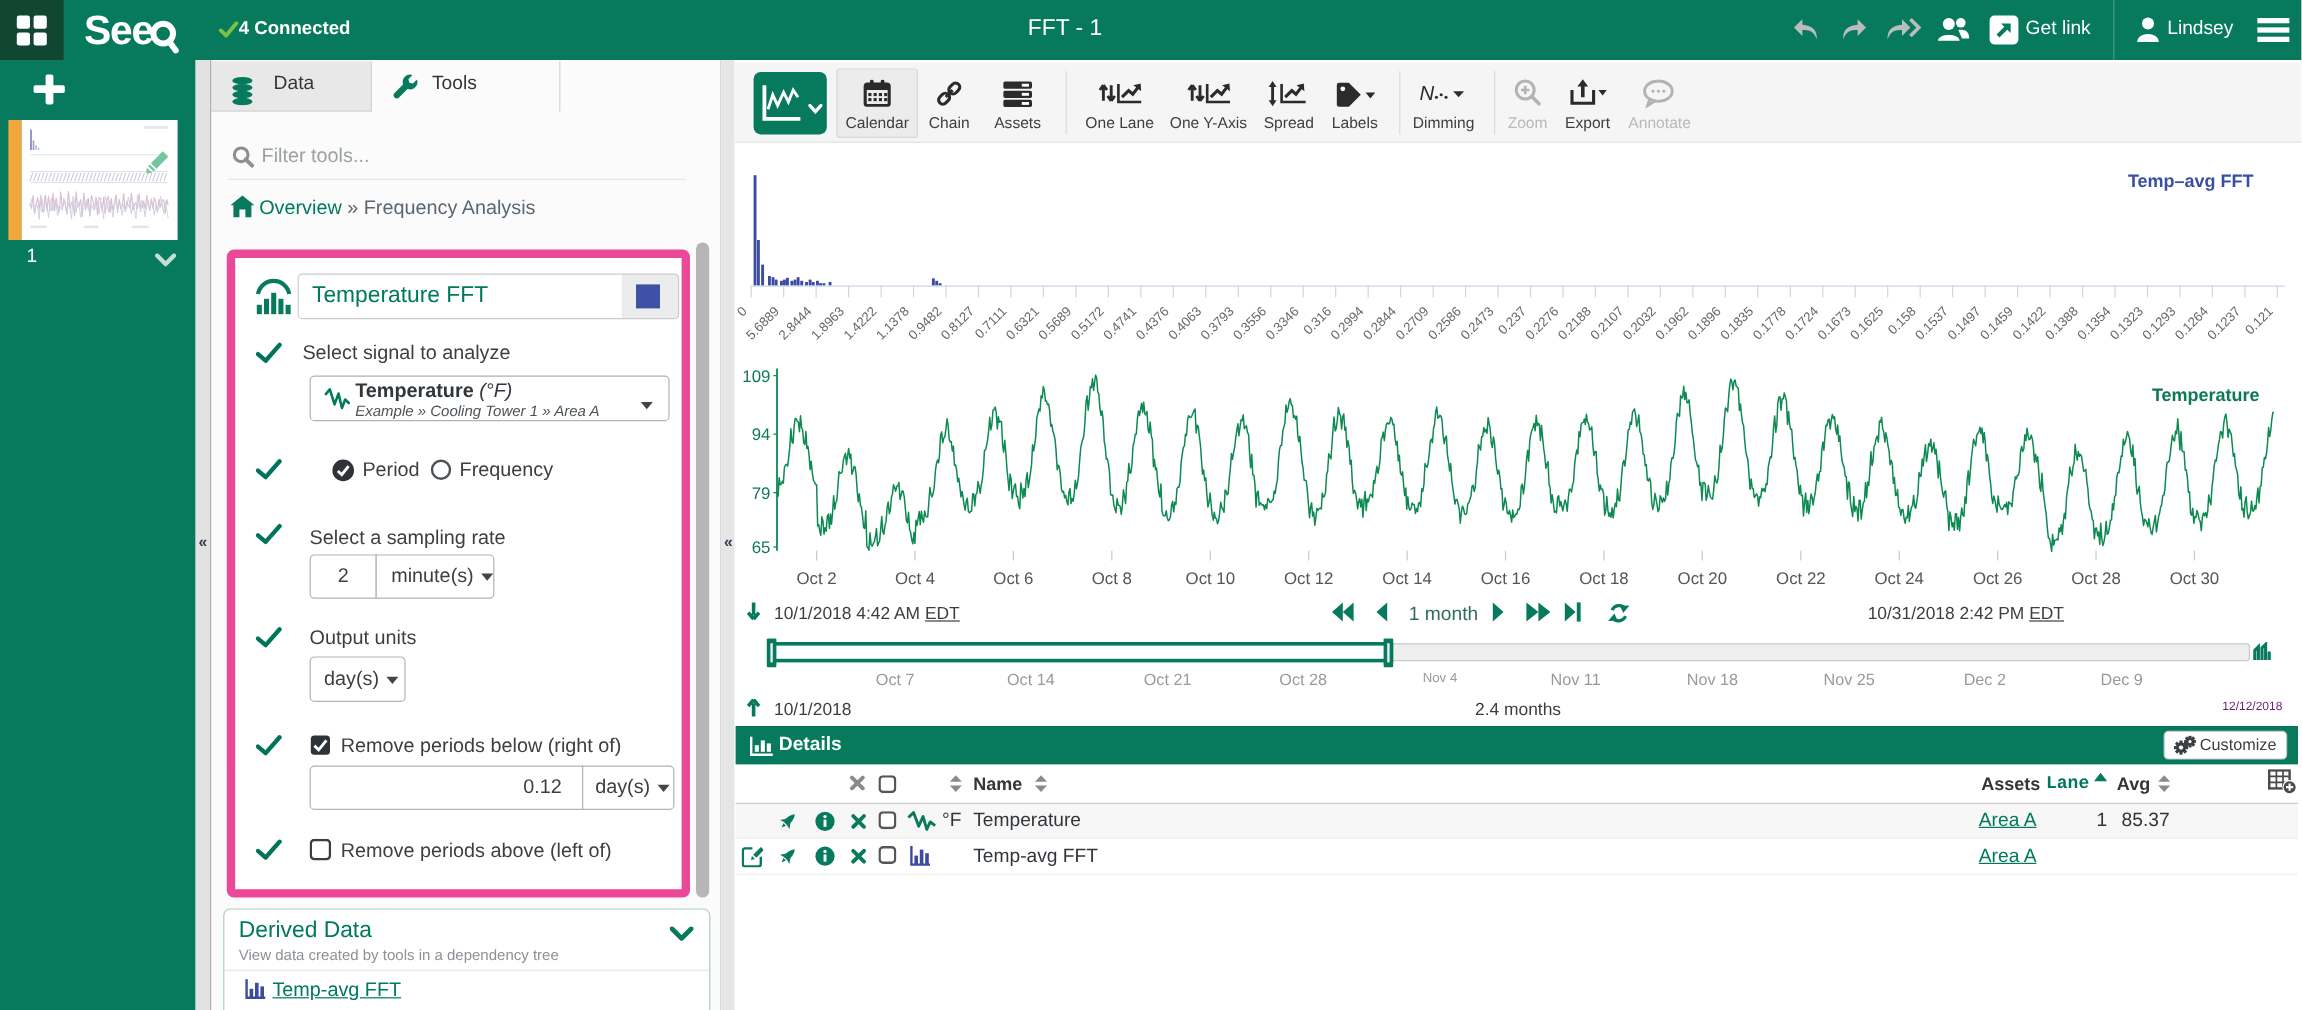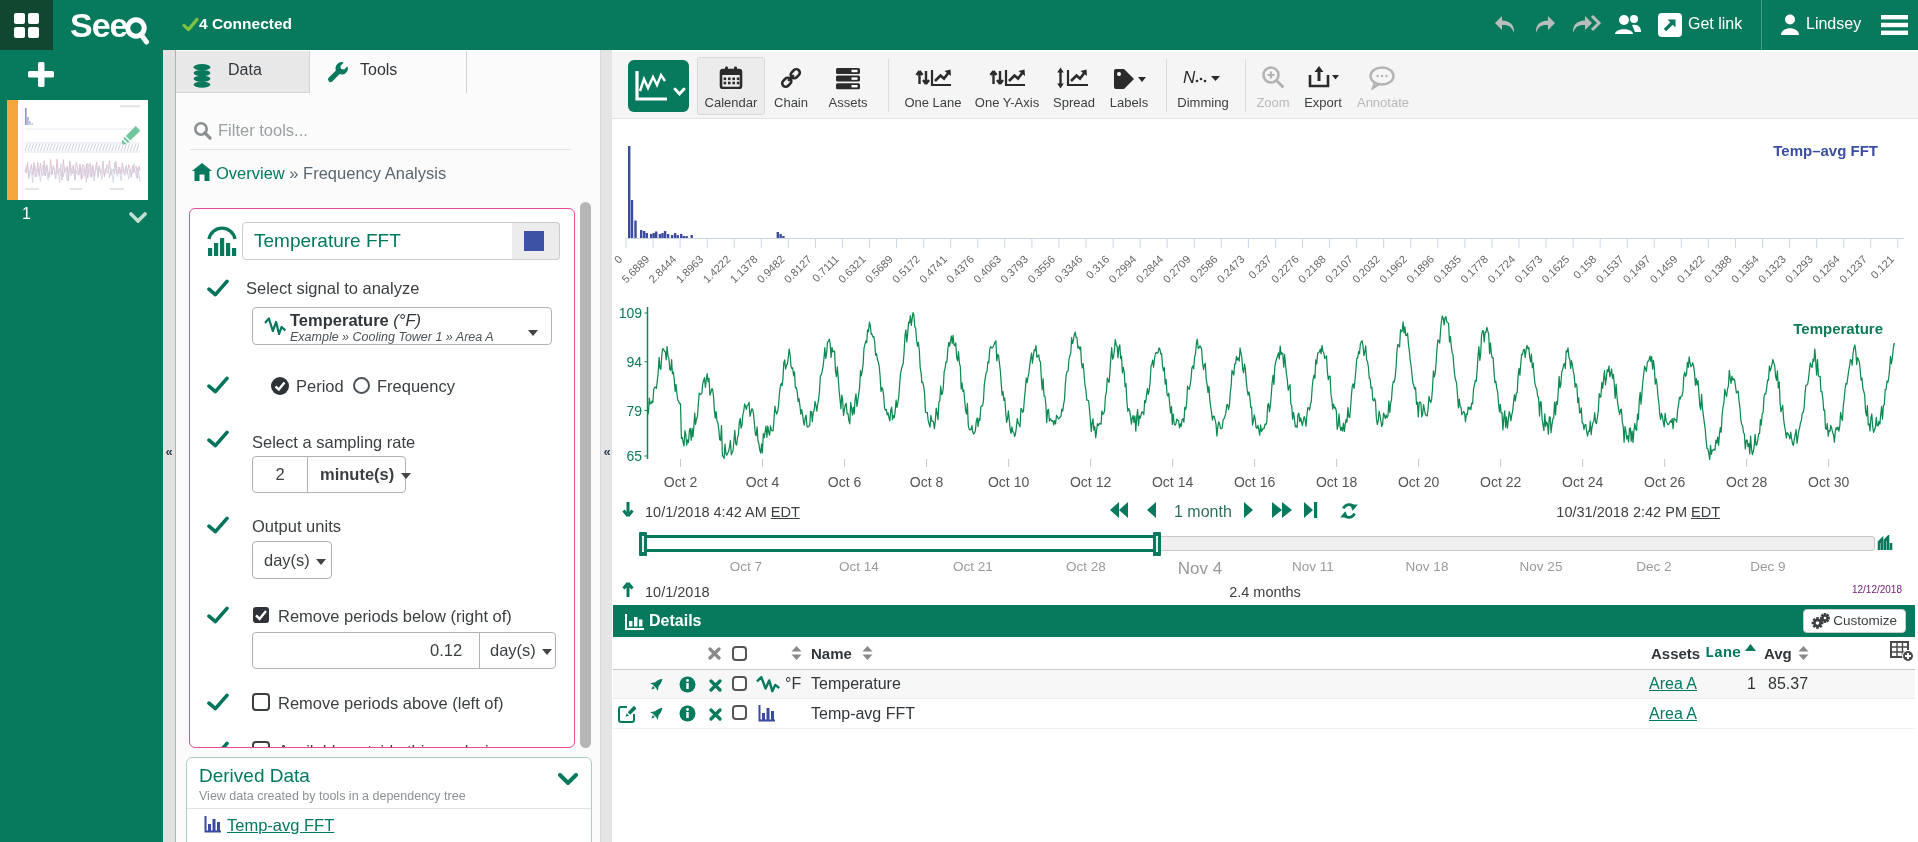--- a/index.html
+++ b/index.html
@@ -26,21 +26,21 @@
 
 #panel{left:175px;top:50px;width:426px;height:792px;background:#fbfbfb;}
 .tab{position:absolute;top:1px;height:42px;background:#e8e8e8;border-right:1px solid #d4d4d4;border-bottom:1px solid #d4d4d4;}
 .tab .ti{position:absolute;top:12px;}
 .tab .tt{position:absolute;top:10px;font-size:16px;color:#31363b;}
 #tabTools{background:#fbfbfb;border-bottom:none;border-left:none;}
 #filtertxt{left:43px;top:71px;color:#9aa0a3;font-size:16.5px;}
 #sep1{left:15px;top:99px;width:381px;height:1px;background:#e4e4e4;}
 #crumb{left:16px;top:114px;font-size:16.5px;color:#00795e;}
 
-#card{left:14px;top:158px;width:386px;height:540px;background:#fff;border:1px solid #ec4899;border-radius:6px;overflow:hidden;}
+#card{left:14px;top:158px;width:386px;height:540px;background:#fff;border:7px solid #ec4899;border-radius:6px;overflow:hidden;}
 .lbl{position:absolute;color:#3b3f42;font-size:16.5px;}
 .ctl{position:absolute;border:1px solid #b3b3b3;border-radius:4px;background:#fff;}
 .caret{display:inline-block;width:0;height:0;border-left:5px solid transparent;border-right:5px solid transparent;border-top:6px solid #444;vertical-align:middle;}
 #scrollbar{left:405px;top:152px;width:11px;height:546px;background:#b6b6b6;border-radius:6px;}
 #derived{left:11px;top:707px;width:406px;height:135px;background:#fff;border:1px solid #abcfc1;border-radius:6px;}
 
 #main{left:612px;top:50px;width:1306px;height:792px;background:#fff;}
 #toolbar{left:0;top:2px;width:1306px;height:67px;background:#f5f5f5;border-bottom:1px solid #e2e2e2;}
 #selbtn{left:16px;top:8px;width:61px;height:52px;background:#077a5e;border-radius:6px;}
 .tbtn{position:absolute;top:5px;height:58px;text-align:center;}
@@ -79,20 +79,21 @@
         <svg width="100" height="46" viewBox="0 0 100 46" style="position:absolute;left:0;top:0;">
           <text x="0" y="32" font-family="Liberation Sans" font-weight="bold" font-size="34" fill="#fff" letter-spacing="-1">See</text>
           <circle cx="66" cy="23" r="8.2" fill="none" stroke="#fff" stroke-width="5"></circle>
           <path d="M71 29.5 L76.5 37" stroke="#fff" stroke-width="5" stroke-linecap="round" fill="none"></path>
         </svg>
       </div>
       <div class="abs" style="left:182px;top:16px;"><svg width="17" height="17" viewBox="0 0 17 17" style="">
           <path d="M2 9.350000000000001 L6.46 13.600000000000001 L15 3.4000000000000004" stroke="#7dc142" stroke-width="3.2" fill="none" stroke-linecap="round" stroke-linejoin="round"></path>
         </svg></div>
       <div id="conn" class="abs">4 Connected</div>
+      <div id="title" class="abs">FFT - 1</div>
       <div class="abs" style="left:1492px;top:13px;"><svg width="26" height="24" viewBox="0 0 26 24" style="">
           <path d="M10 3 L3 10 L10 17 L10 12 C16 11.4 20 13.5 22 20 C22.6 12 18 8 10 7.6 Z" fill="#b9bdbd"></path>
         </svg></div>
       <div class="abs" style="left:1532px;top:13px;"><svg width="26" height="24" viewBox="0 0 26 24" style="">
           <path d="M16 3 L23 10 L16 17 L16 12 C10 11.4 6 13.5 4 20 C3.4 12 8 8 16 7.6 Z" fill="#b9bdbd"></path>
         </svg></div>
       <div class="abs" style="left:1571px;top:13px;"><svg width="32" height="24" viewBox="0 0 32 24" style="">
           <path d="M14 3 L21 10 L14 17 L14 12 C8 11.4 4 13.5 2 20 C1.4 12 6 8 14 7.6 Z" fill="#b9bdbd"></path>
           <path d="M21 3 L28 10 L21 17" stroke="#b9bdbd" stroke-width="3" fill="none"></path>
         </svg></div>
@@ -253,21 +254,21 @@
         <div class="lbl" style="left:106px;top:168px;">Period</div>
         <div class="abs" style="left:163px;top:168px;width:17px;height:17px;border:2px solid #4c5358;border-radius:50%;background:#fff;"></div>
         <div class="lbl" style="left:187px;top:168px;">Frequency</div>
         <div class="abs" style="left:17px;top:219px;"><svg width="22" height="22" viewBox="0 0 22 22" style="">
             <path d="M2 12.100000000000001 L8.36 17.6 L20 4.4" stroke="#00745a" stroke-width="3.6" fill="none" stroke-linecap="round" stroke-linejoin="round"></path>
           </svg></div>
         <div class="lbl" style="left:62px;top:224px;">Select a sampling rate</div>
         <div class="ctl" style="left:62px;top:247px;width:56px;height:37px;border-radius:4px 0 0 4px;"></div>
         <div class="abs" style="left:62px;top:256px;width:56px;text-align:center;font-size:16.5px;color:#3b3f42;">2</div>
         <div class="ctl" style="left:117px;top:247px;width:99px;height:37px;border-radius:0 4px 4px 0;"></div>
-        <div class="abs" style="left:130px;top:256px;font-size:16.5px;color:#3b3f42;font-weight:bold;">minute(s) <span class="caret" style="margin-left:2px;"></span></div>
+        <div class="abs" style="left:130px;top:256px;font-size:16.5px;color:#3b3f42;">minute(s) <span class="caret" style="margin-left:2px;"></span></div>
         <div class="abs" style="left:17px;top:305px;"><svg width="22" height="22" viewBox="0 0 22 22" style="">
             <path d="M2 12.100000000000001 L8.36 17.6 L20 4.4" stroke="#00745a" stroke-width="3.6" fill="none" stroke-linecap="round" stroke-linejoin="round"></path>
           </svg></div>
         <div class="lbl" style="left:62px;top:308px;">Output units</div>
         <div class="ctl" style="left:62px;top:332px;width:80px;height:38px;"></div>
         <div class="abs" style="left:74px;top:342px;font-size:16.5px;color:#3b3f42;">day(s) <span class="caret" style="margin-left:2px;"></span></div>
         <div class="abs" style="left:17px;top:395px;"><svg width="22" height="22" viewBox="0 0 22 22" style="">
             <path d="M2 12.100000000000001 L8.36 17.6 L20 4.4" stroke="#00745a" stroke-width="3.6" fill="none" stroke-linecap="round" stroke-linejoin="round"></path>
           </svg></div>
         <div class="abs" style="left:62px;top:397px;"><svg width="18" height="18" viewBox="0 0 18 18" style="">
@@ -641,21 +642,21 @@
         <div class="abs" style="left:30px;top:4px;width:2px;height:16px;background:#e8f2ee;"></div>
         <div class="abs" style="left:541px;top:0px;width:8px;height:24px;background:#077a5e;border-radius:1px;"></div>
         <div class="abs" style="left:544px;top:4px;width:2px;height:16px;background:#e8f2ee;"></div>
         <div class="abs" style="left:1265px;top:3px;"><svg width="17" height="17" viewBox="0 0 17 17" style="">
             <path d="M2 15 V7 L5 4 V15 M8 15 V5 L11 2 V15 M14 15 V8" stroke="#077a5e" stroke-width="2.6" fill="none"></path>
           </svg></div>
         <div class="abs" style="left:94px;top:27px;width:80px;text-align:center;font-size:13.5px;color:#9a9a9a;">Oct 7</div>
         <div class="abs" style="left:207px;top:27px;width:80px;text-align:center;font-size:13.5px;color:#9a9a9a;">Oct 14</div>
         <div class="abs" style="left:321px;top:27px;width:80px;text-align:center;font-size:13.5px;color:#9a9a9a;">Oct 21</div>
         <div class="abs" style="left:434px;top:27px;width:80px;text-align:center;font-size:13.5px;color:#9a9a9a;">Oct 28</div>
-        <div class="abs" style="left:548px;top:27px;width:80px;text-align:center;font-size:17px;color:#9a9a9a;">Nov 4</div>
+        <div class="abs" style="left:548px;top:27px;width:80px;text-align:center;font-size:11px;color:#9a9a9a;">Nov 4</div>
         <div class="abs" style="left:661px;top:27px;width:80px;text-align:center;font-size:13.5px;color:#9a9a9a;">Nov 11</div>
         <div class="abs" style="left:775px;top:27px;width:80px;text-align:center;font-size:13.5px;color:#9a9a9a;">Nov 18</div>
         <div class="abs" style="left:889px;top:27px;width:80px;text-align:center;font-size:13.5px;color:#9a9a9a;">Nov 25</div>
         <div class="abs" style="left:1002px;top:27px;width:80px;text-align:center;font-size:13.5px;color:#9a9a9a;">Dec 2</div>
         <div class="abs" style="left:1116px;top:27px;width:80px;text-align:center;font-size:13.5px;color:#9a9a9a;">Dec 9</div>
       </div>
       <div id="dr2" class="abs">
         <div class="abs" style="left:9px;top:2px;"><svg width="14" height="16" viewBox="0 0 14 16" style="">
             <path d="M7 15 V4 M7 1 L2.5 6.5 M7 1 L11.5 6.5" stroke="#077a5e" stroke-width="3" fill="none"></path>
           </svg></div>

